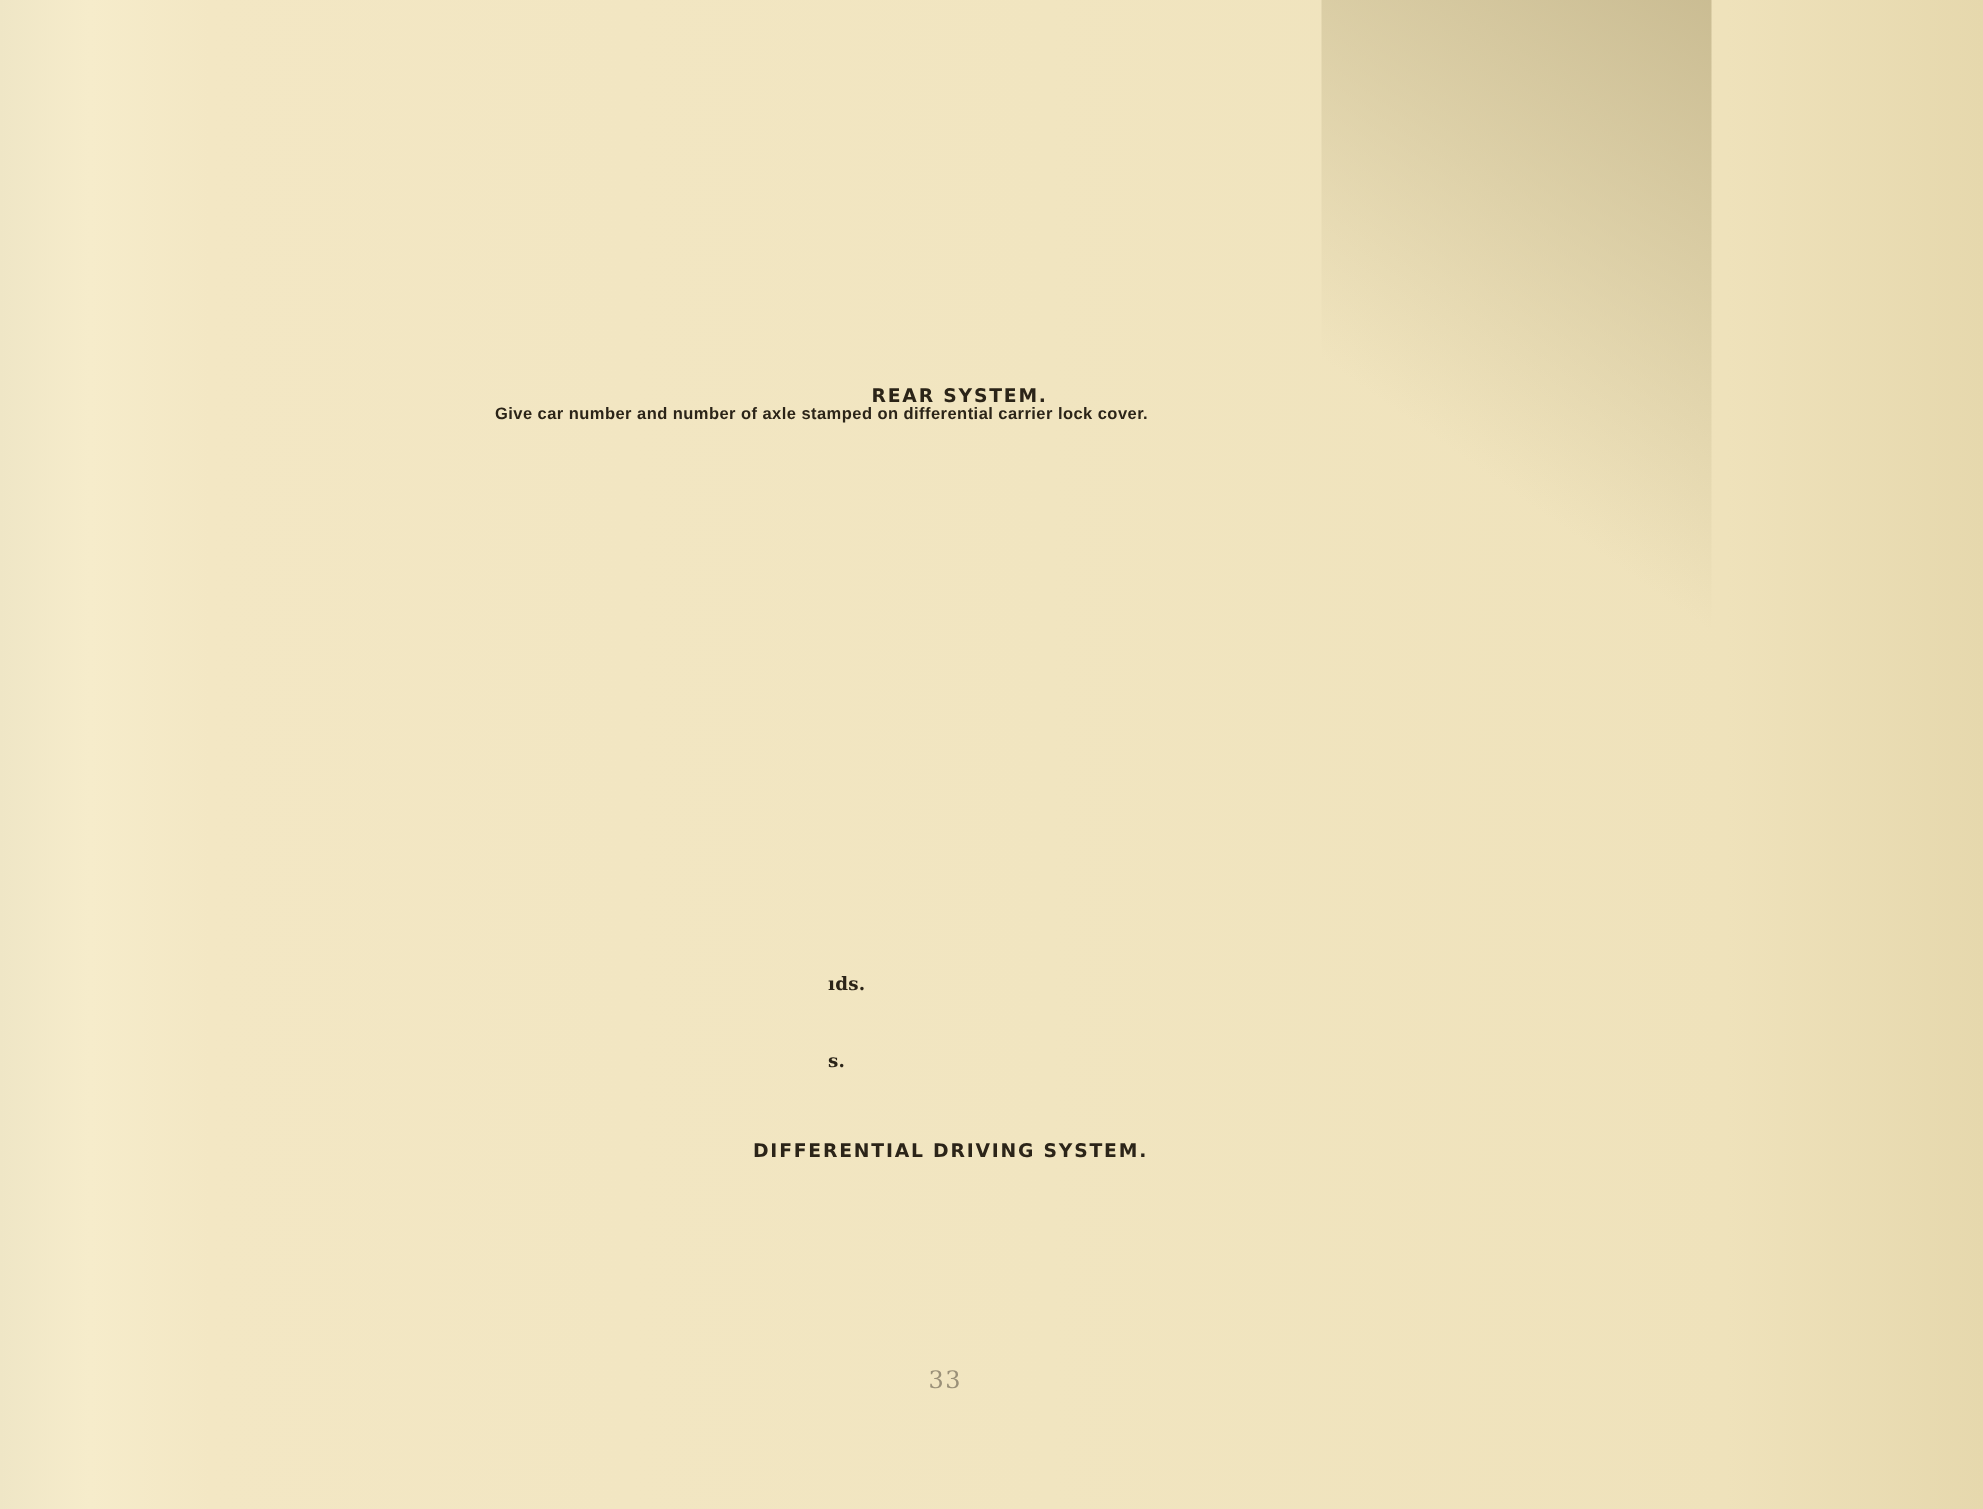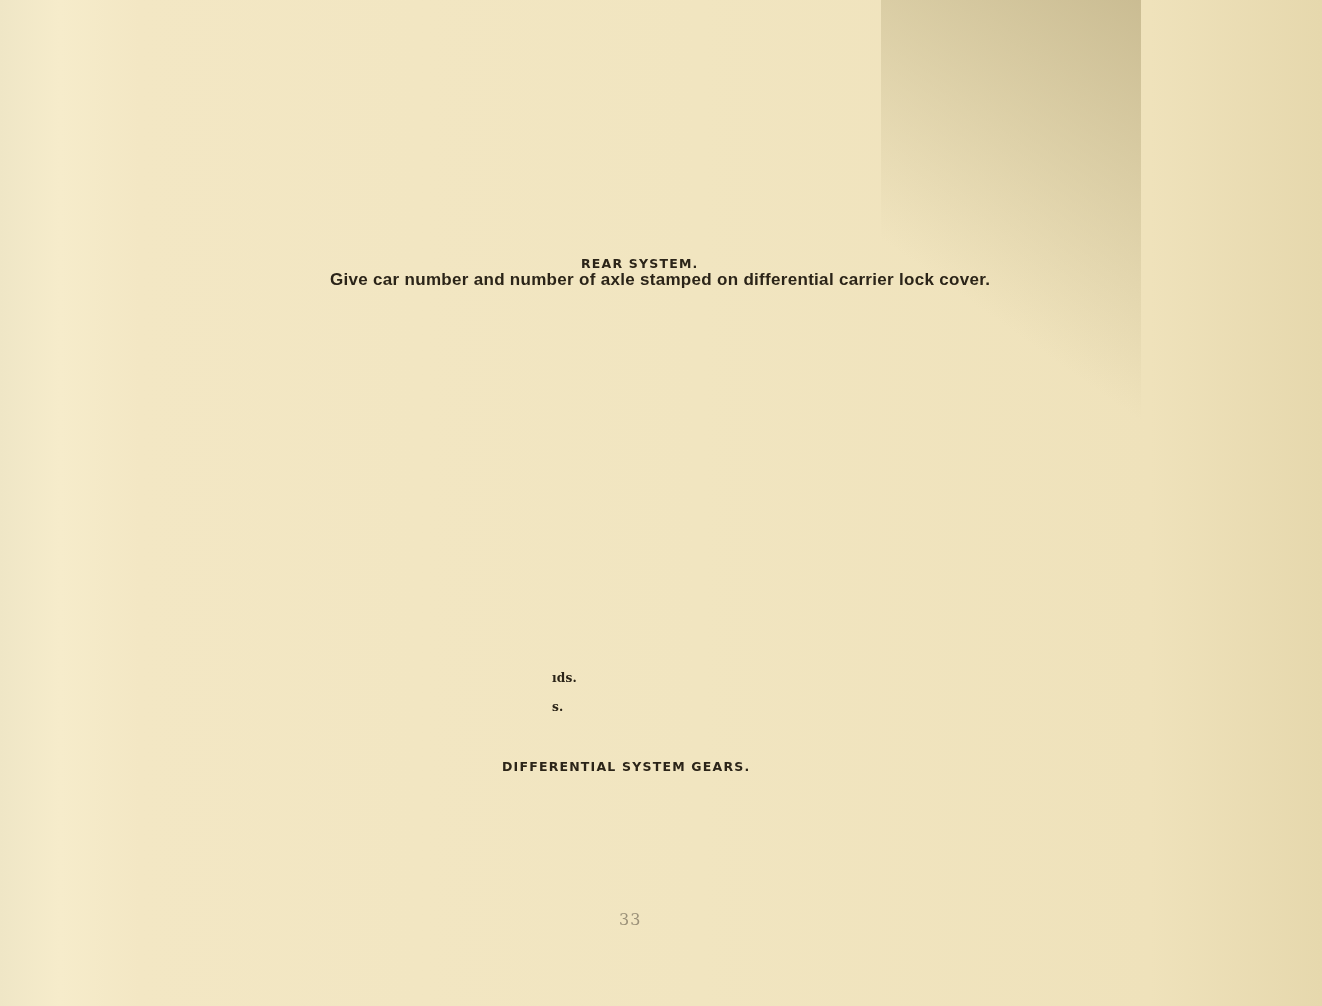--- a/index.html
+++ b/index.html
@@ -10,41 +10,41 @@
     color:#2b2418;
   }
   .shade {
     position:absolute; right:0; top:0; width:260px; height:420px;
     background: linear-gradient(215deg, rgba(196,182,140,0.85) 0%, rgba(205,192,150,0.55) 35%, rgba(240,228,190,0) 70%);
     pointer-events:none;
   }
   .page { position:absolute; left:0; top:0; width:1141px; height:1006px;text-align:right; }
   .row { position:absolute; font-size:12.2px; line-height:13.4px; white-space:nowrap; letter-spacing:0.15px; font-weight:bold; }
   .heading { position:absolute; font-family:"DejaVu Sans","Liberation Sans",sans-serif; font-weight:bold; font-size:12.5px; letter-spacing:1.2px; color:#2b2418; white-space:nowrap; }
-  .subheading { position:absolute; font-family:"Liberation Sans","DejaVu Sans",sans-serif; font-weight:bold; font-size:17px; letter-spacing:0.3px; white-space:nowrap; }
+  .subheading { position:absolute; font-family:"Liberation Sans","DejaVu Sans",sans-serif; font-weight:bold; font-size:11px; letter-spacing:0.3px; white-space:nowrap; }
   .pagenum { position:absolute; left:619px; top:910px; font-size:16px; color:#9a9078; letter-spacing:1px; }
 </style>
 </head>
 <body>
 
 <div class="page">
   <div class="shade"></div>
 
   <div id="sec-front-left"></div>
   <div id="sec-front-right"></div>
 
   <div class="heading" style="left:581px; top:256px;">REAR SYSTEM.</div>
   <div class="subheading" style="left:330px; top:270px;">Give car number and number of axle stamped on differential carrier lock cover.</div>
 
   <div id="sec-rear-left"></div>
   <div id="sec-rear-right"></div>
   <div id="sec-stray">
-      <div class="row" style="left: 552px; top: 672px;">ıds.</div>
+      <div class="row" style="left: 552px; top: 650px;">ıds.</div>
       <div class="row" style="left: 552px; top: 701px;">s.</div>
     </div>
 
-  <div class="heading" style="left:502px; top:759px;">DIFFERENTIAL SYSTEM GEARS.</div>
+  <div class="heading" style="left:502px; top:759px;">DIFFERENTIAL DRIVING SYSTEM.</div>
 
   <div id="sec-diff-left"></div>
   <div id="sec-diff-right"></div>
 
   <div class="pagenum">33</div>
 </div>
 
 </body></html>

